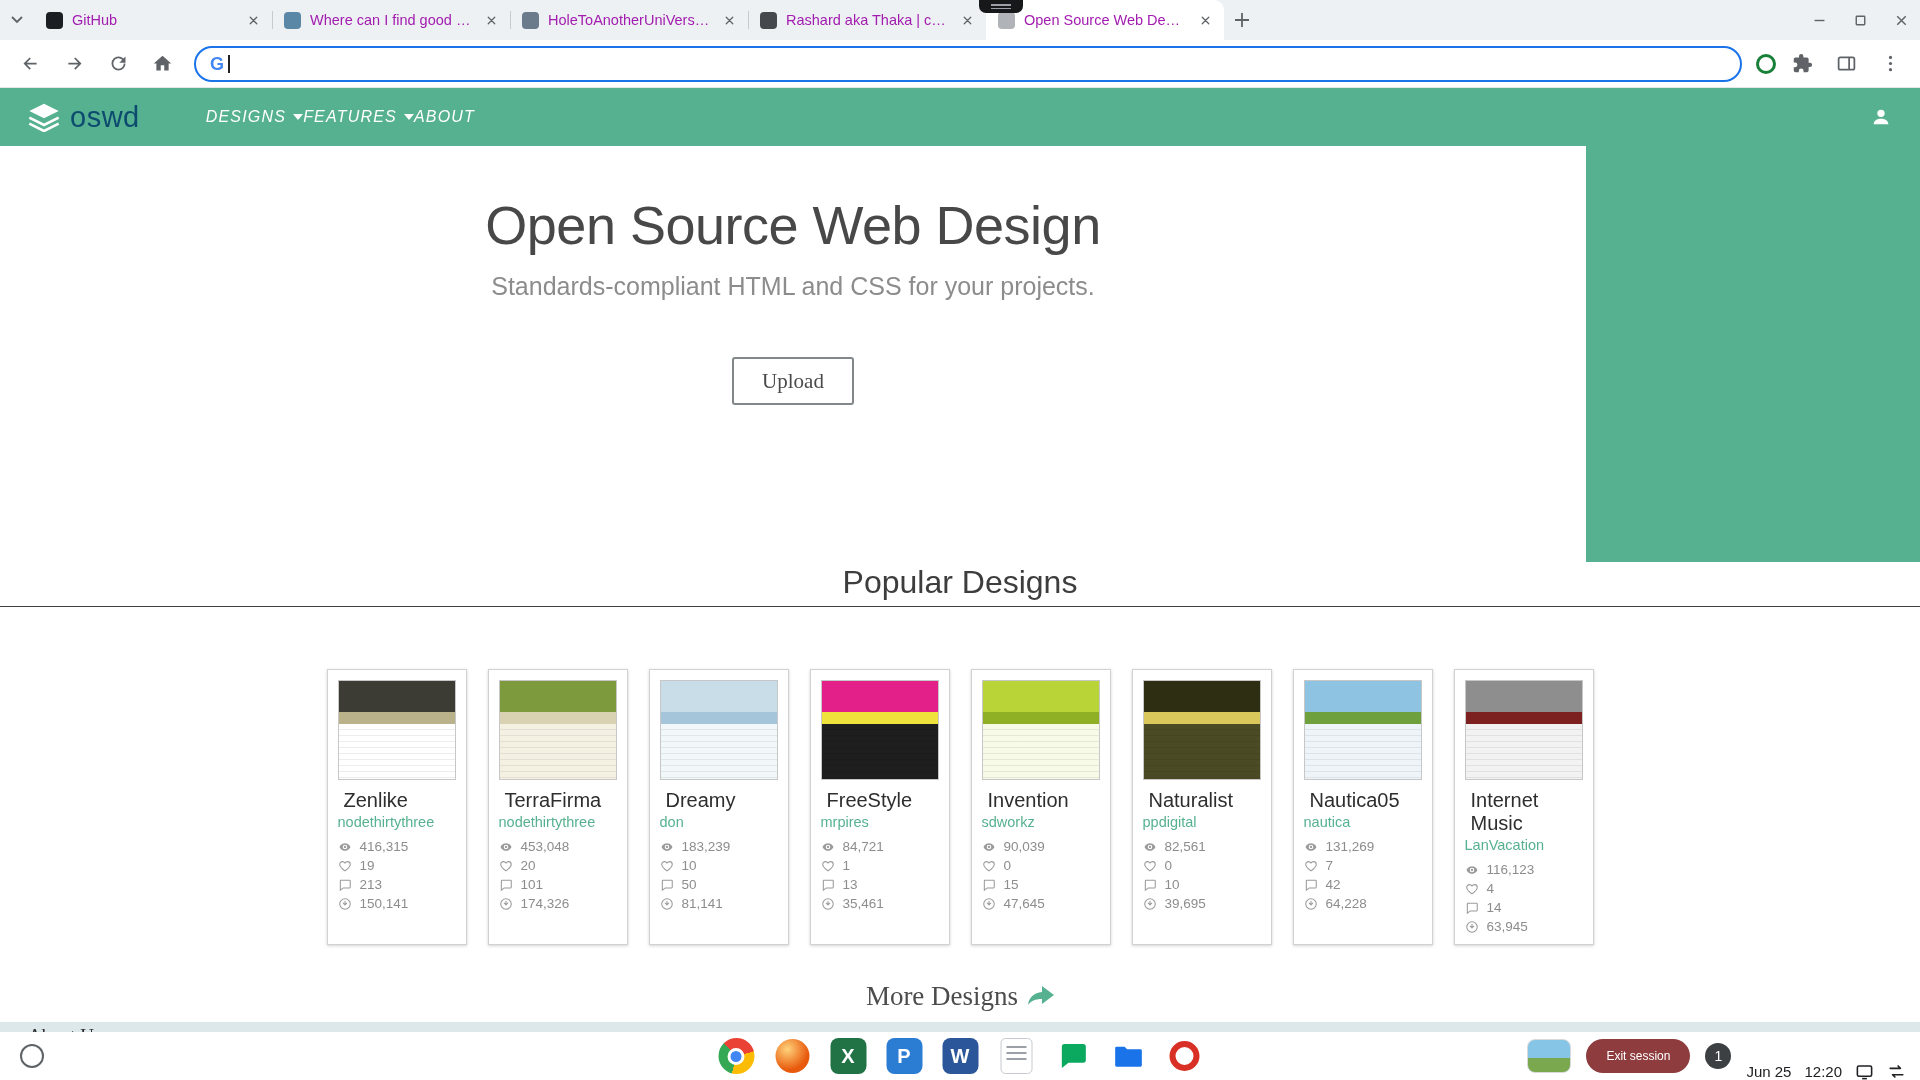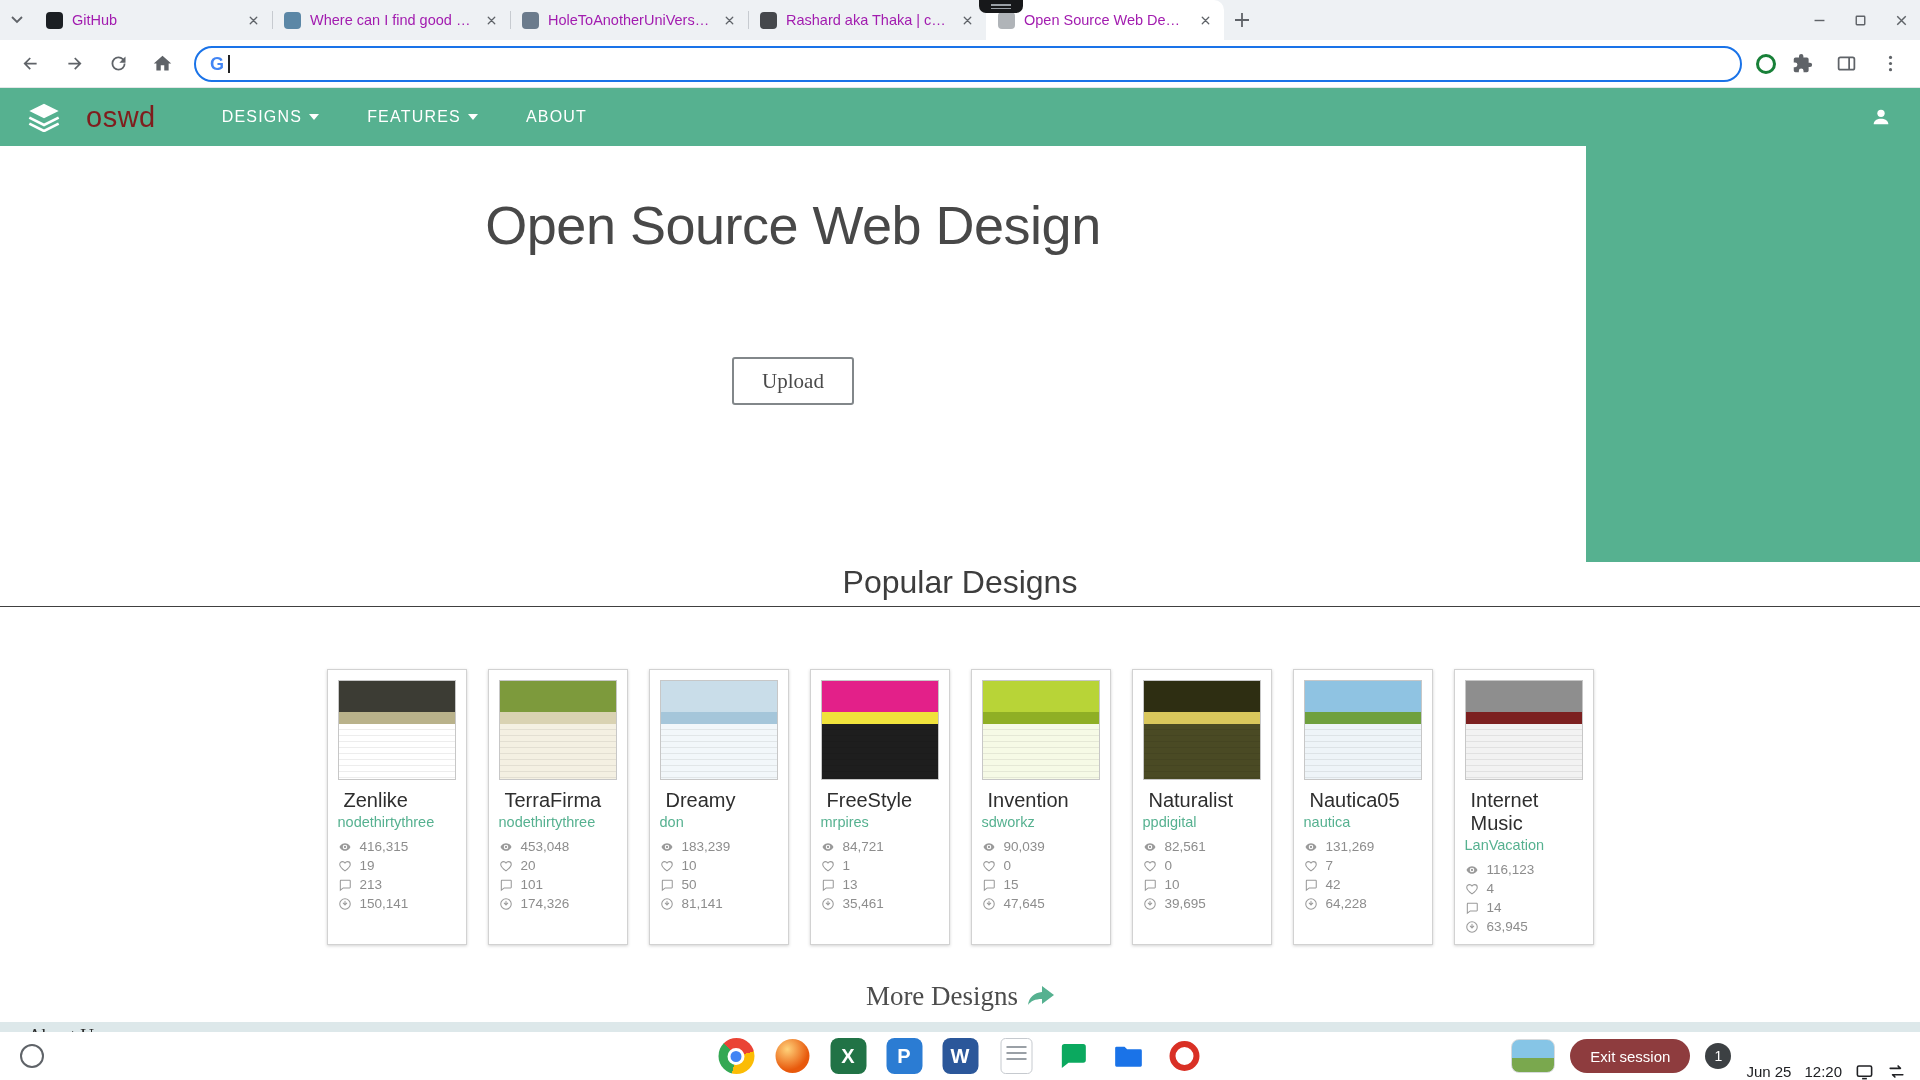--- a/index.html
+++ b/index.html
@@ -35,22 +35,22 @@
   .g-icon { font-weight:bold; font-size:18px; color:#4285f4; line-height:1; }
   .omnibox input { flex:1; border:0; outline:none; font-size:15px; color:#202124; background:transparent; }
   .caret-bar { width:1.5px; height:18px; background:#202124; margin-left:-6px; }
   .ext-badge { width:20px; height:20px; border-radius:50%; border:3px solid #188038; background:#fff; }
 
   
   .page { height:944px; display:flex; flex-direction:column; background:#fff; overflow:hidden; }
   .navbar { height:58px; background:var(--green); display:flex; align-items:center; padding:0 28px; color:#fff; flex:0 0 auto; }
   .brand { display:flex; align-items:center; gap:10px; }
   .brand svg { width:32px; height:30px; }
-  .brand-text { font-size:29px; color:#7f1d1d; letter-spacing:.5px;margin-left:16px; }
-  .nav-items { display:flex; margin-left:66px; gap:48px; align-items:center; }
+  .brand-text { font-size:29px; color:#0c4a6e; letter-spacing:.5px; }
+  .nav-items { display:flex; margin-left:66px; align-items:center;font-style:italic; }
   .nav-item { display:flex; align-items:center; gap:7px; font-size:16px; letter-spacing:1.2px; color:#fff; cursor:pointer; }
   .nav-item svg { width:10px; height:6px; }
   .account { margin-left:auto; display:flex; }
   .account svg { width:22px; height:22px; fill:#fff; }
 
   
   .hero-section { display:flex; height:416px; flex:0 0 auto; }
   .hero-left { flex:1; display:flex; flex-direction:column; background:#fff; }
   .green-panel { width:334px; background:var(--green); flex:0 0 334px; }
   .hero-main { height:235px; text-align:center; position:relative; padding-top:48px; }
@@ -94,21 +94,21 @@
              background:conic-gradient(from -45deg, #ea4335 0 120deg, #fbbc05 120deg 240deg, #34a853 240deg 360deg); }
   .ch-in { width:17px; height:17px; border-radius:50%; background:#4285f4; border:3.5px solid #fff; }
   .app-circle { width:34px; height:34px; border-radius:50%; display:block; }
   .doc-tile { width:32px; height:36px; background:#fff; border:1.5px solid #c6cacf; border-radius:5px; padding:7px 5px; display:flex; flex-direction:column; gap:4px; }
   .doc-tile i { display:block; height:2px; background:#9aa0a6; }
   .app svg.glyph { width:32px; height:32px; }
   .ring { width:30px; height:30px; border-radius:50%; border:6px solid #d93025; display:block; }
 
   .status { margin-left:auto; display:flex; align-items:center; gap:15px; }
   .wall-thumb { width:44px; height:34px; border-radius:8px; background:linear-gradient(180deg,#86c5e6 0 56%, #7aa84e 56%); border:1px solid #d7dadd; }
-  .exit-btn { height:34px; padding:0 20px; border-radius:17px; border:0; background:#8e3c3e; color:#fff; font-size:15px; }
+  .exit-btn { height:34px; padding:0 20px; border-radius:17px; border:0; background:#8e3c3e; color:#fff; font-size:12px; }
   .notif { width:26px; height:26px; border-radius:50%; background:#3c4043; color:#fff; font-size:14px;
            display:flex; align-items:center; justify-content:center; }
   .tray { display:flex; align-items:center; gap:13px; color:#202124; font-size:15px;margin-top:30px; }
   .tray svg { width:19px; height:19px; color:#202124; }
 </style>
 </head>
 <body>
 
 <div class="tabstrip">
   <div class="tab-search">
@@ -275,20 +275,21 @@
         <circle cx="12" cy="8" r="4"></circle>
           <path d="M4 20c0-4 4-6 8-6s8 2 8 6z"></path>
       </svg>
     </div>
   </div>
 
   <div class="hero-section">
     <div class="hero-left">
       <div class="hero-main">
         <h1>Open Source Web Design</h1>
+        <div class="hero-sub">Standards-compliant HTML and CSS for your projects.</div>
         <div class="cta-row">
           <button class="btn btn-secondary">Upload</button>
         </div>
       </div>
     </div>
     <div class="green-panel"></div>
   </div>
 
   <div class="popular-head">
     <h2>Popular Designs</h2>

